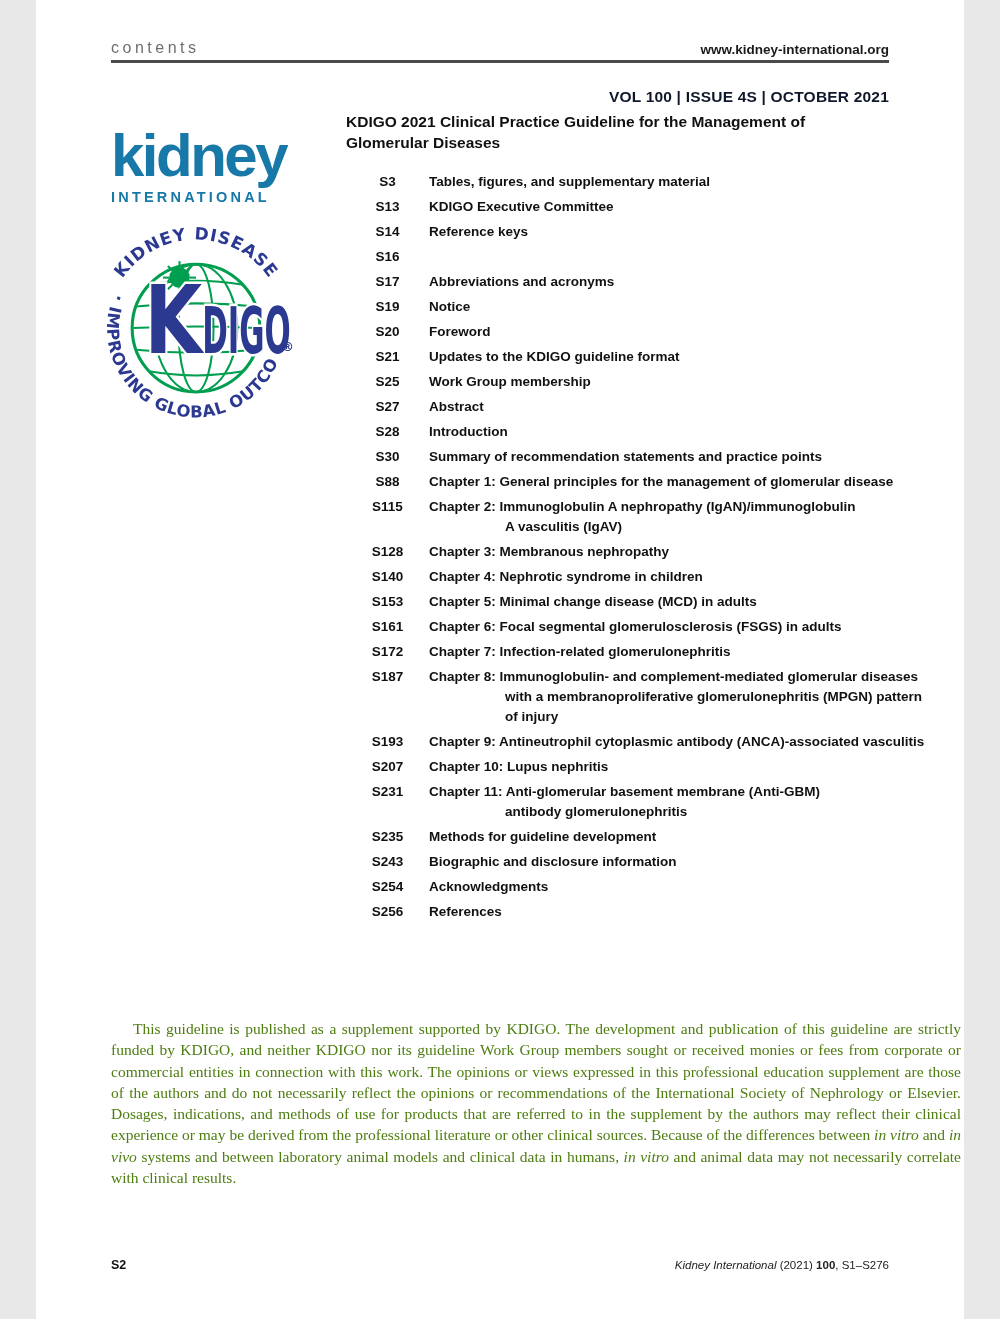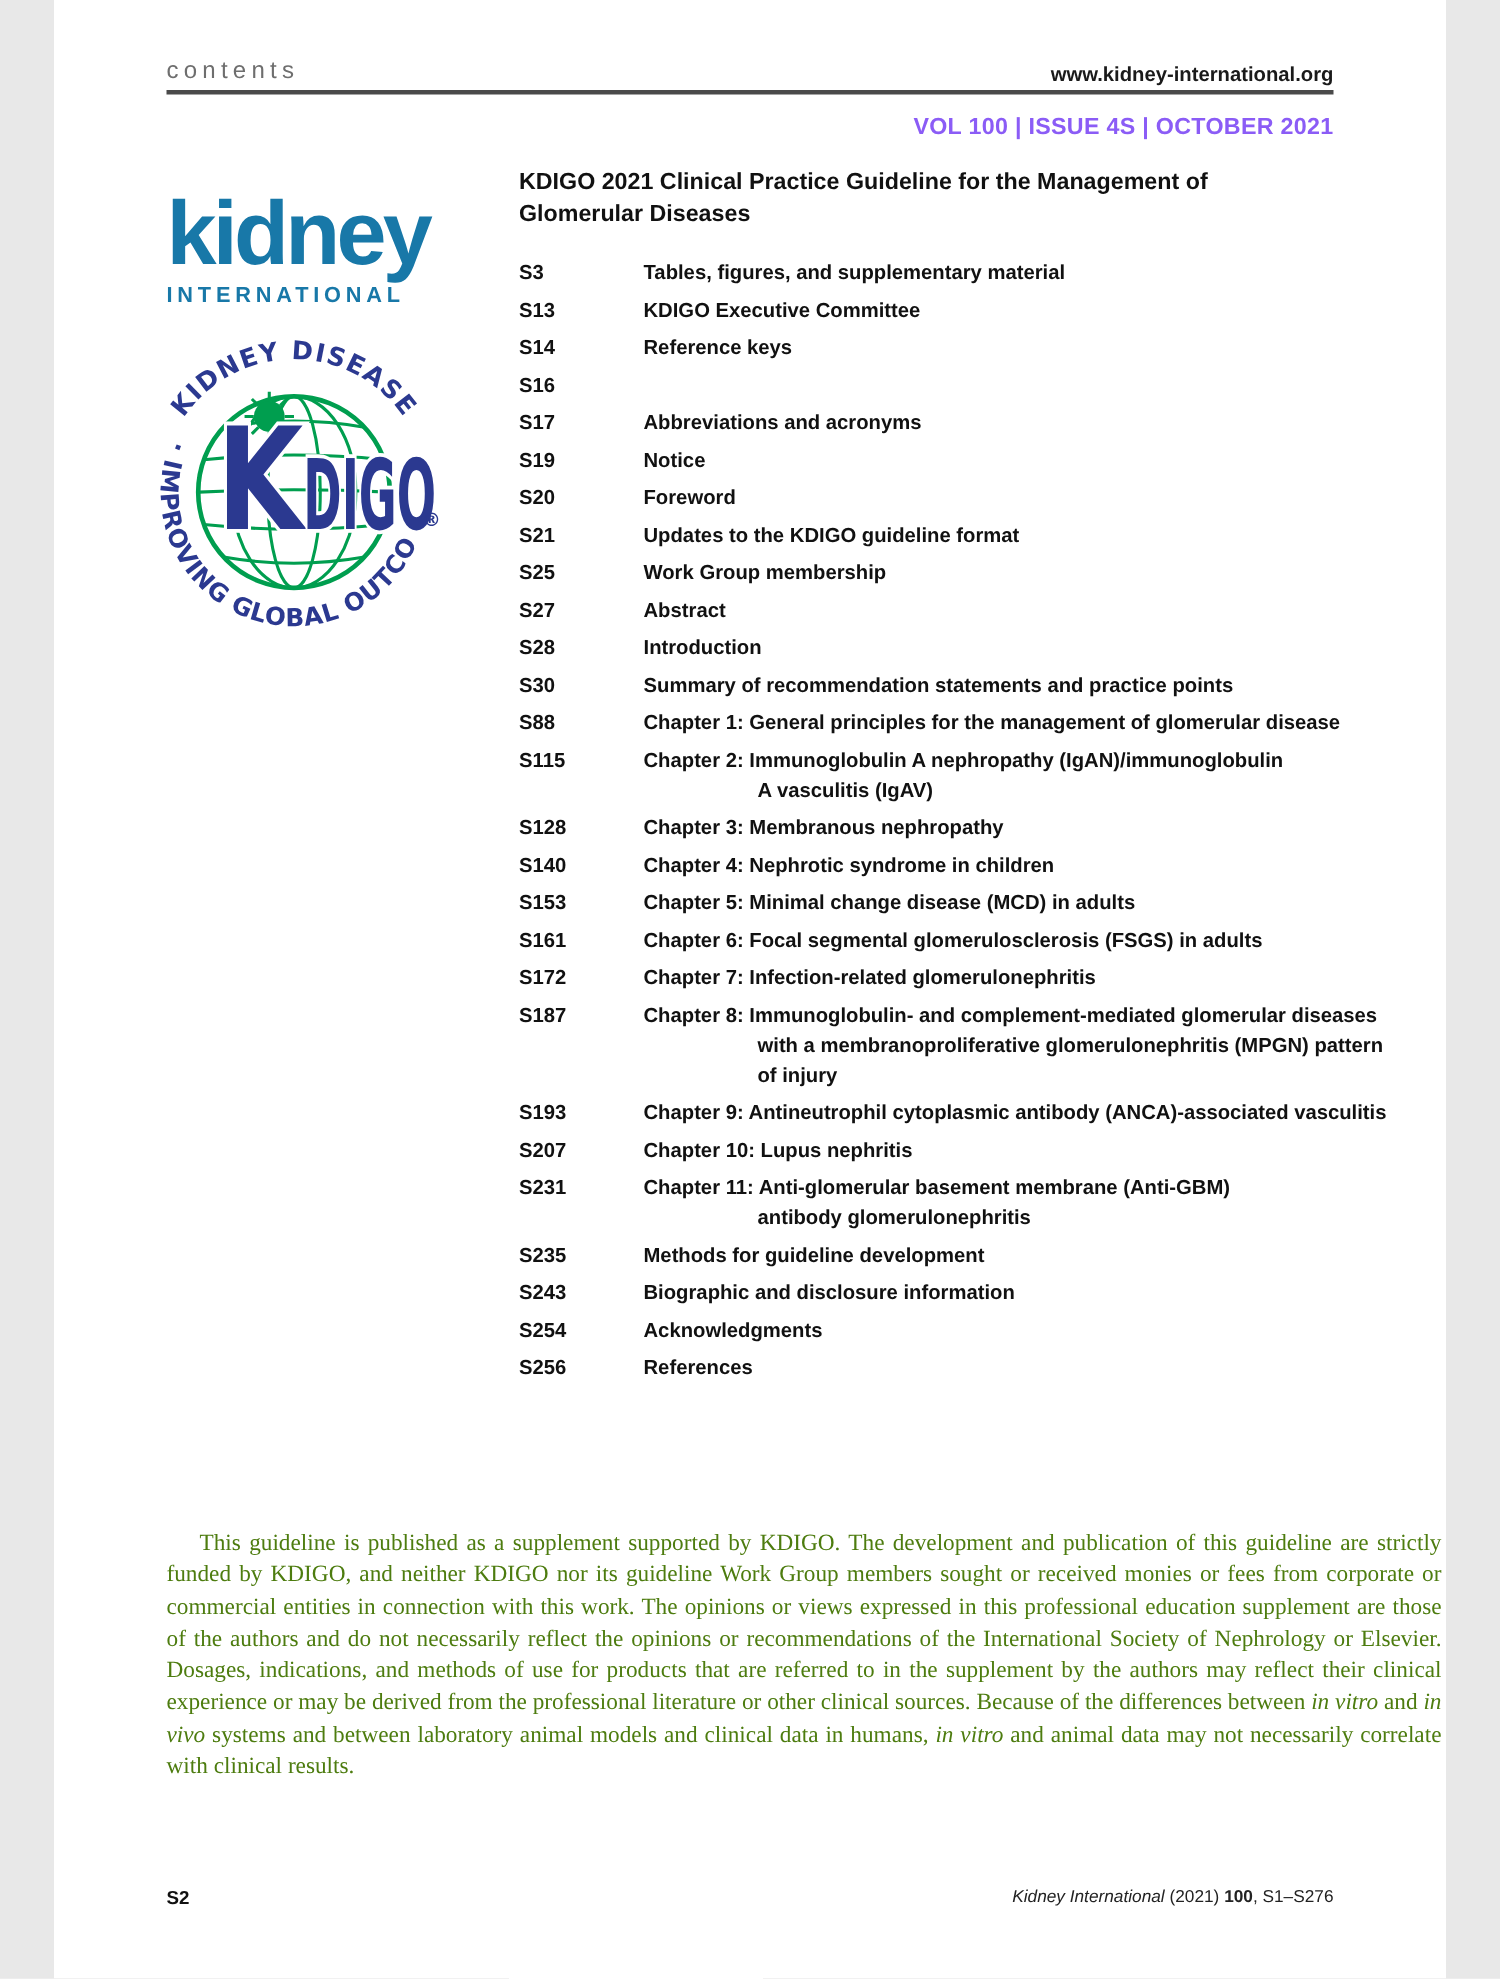--- a/index.html
+++ b/index.html
@@ -22,22 +22,22 @@
   }
   .site-url {
     position: absolute; right: 75px; top: 42px;
     font-size: 13.5px; font-weight: 700; color: #1a1a1a; text-decoration: none;
   }
   .header-rule {
     position: absolute; left: 75px; right: 75px; top: 60px;
     height: 2.5px; background: #4a4a4a;
   }
   .volume-line {
-    position: absolute; right: 75px; top: 76px;
-    font-size: 15.5px; font-weight: 700; color: #8b5cf6; letter-spacing: 0.2px;
+    position: absolute; right: 75px; top: 88px;
+    font-size: 15.5px; font-weight: 700; color: #0f172a; letter-spacing: 0.2px;
   }
 
   
   .ki-logo { position: absolute; left: 75px; top: 106px; width: 190px; }
   .ki-name {
     font-size: 60px; font-weight: 700; letter-spacing: -2.5px;
     color: #1878A8; line-height: 64px; display: block; margin-top: 18px;
   }
   .ki-sub {
     display: block; margin-top: 1px;
@@ -48,21 +48,21 @@
   .kdigo-logo { position: absolute; left: 57px; top: 222px; width: 206px; height: 206px; }
 
   
   .toc-title {
     position: absolute; left: 310px; top: 111px; width: 560px;
     font-size: 15.5px; font-weight: 700; line-height: 21px; color: #111;
   }
   .toc-list { position: absolute; left: 310px; top: 172px; width: 620px; }
   .toc-row { display: flex; margin-bottom: 5px; cursor: pointer; }
   .toc-page {
-    flex: 0 0 83px; font-size: 13.5px; font-weight: 700; line-height: 20px; color: #111;
+    flex: 0 0 83px; font-size: 13.5px; font-weight: 700; line-height: 20px; color: #111; text-align: center;
   }
   .toc-entry-title { flex: 1; font-size: 13.5px; font-weight: 700; line-height: 20px; color: #111; }
   .toc-entry-title .cont-indent { margin-left: 76px; }
 
   
   .disclaimer {
     position: absolute; left: 75px; top: 987px; width: 850px;
     font-family: "Liberation Serif", "DejaVu Serif", serif;
     font-size: 15.5px; line-height: 21.3px; text-align: justify; color: #4d7c0f;
     text-indent: 22px;

